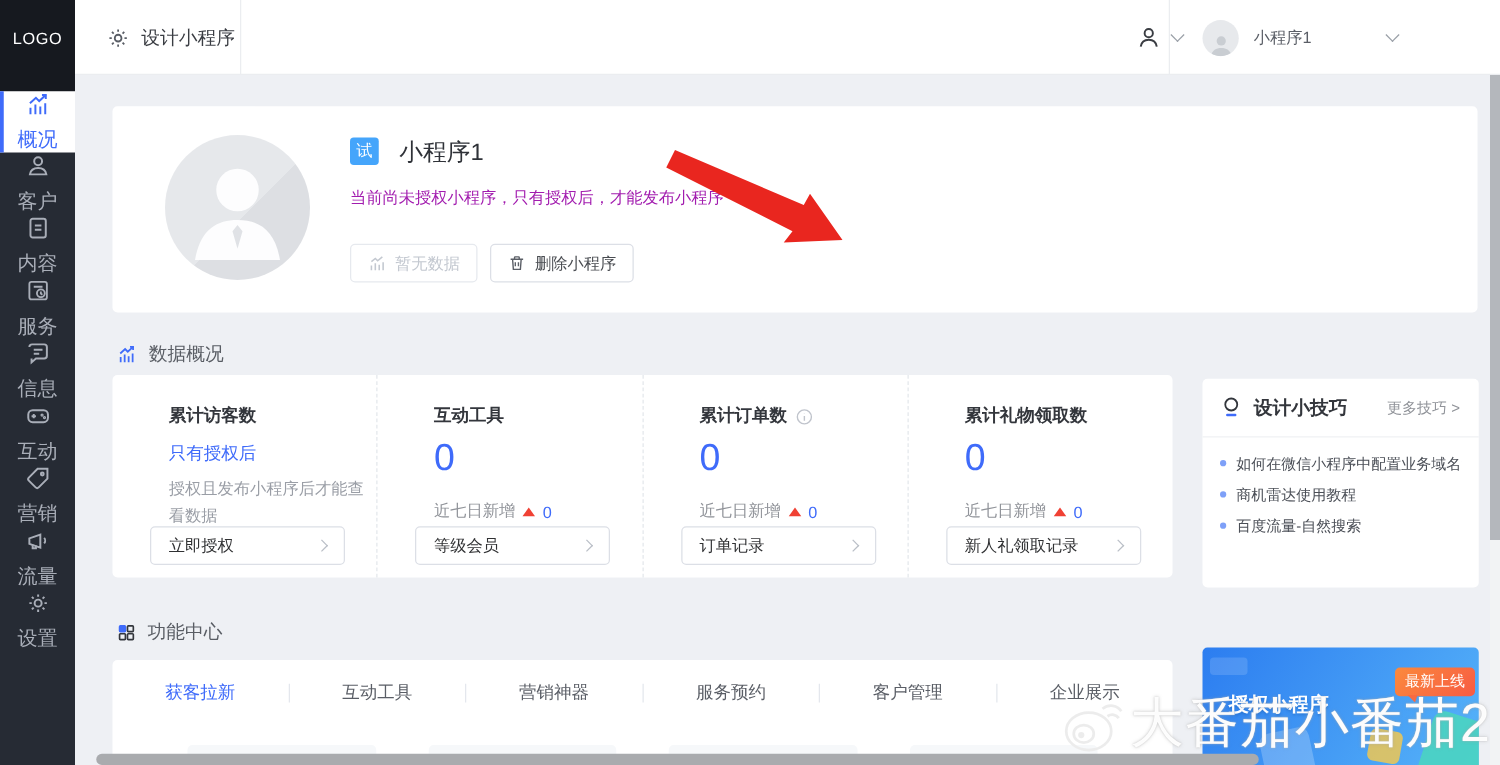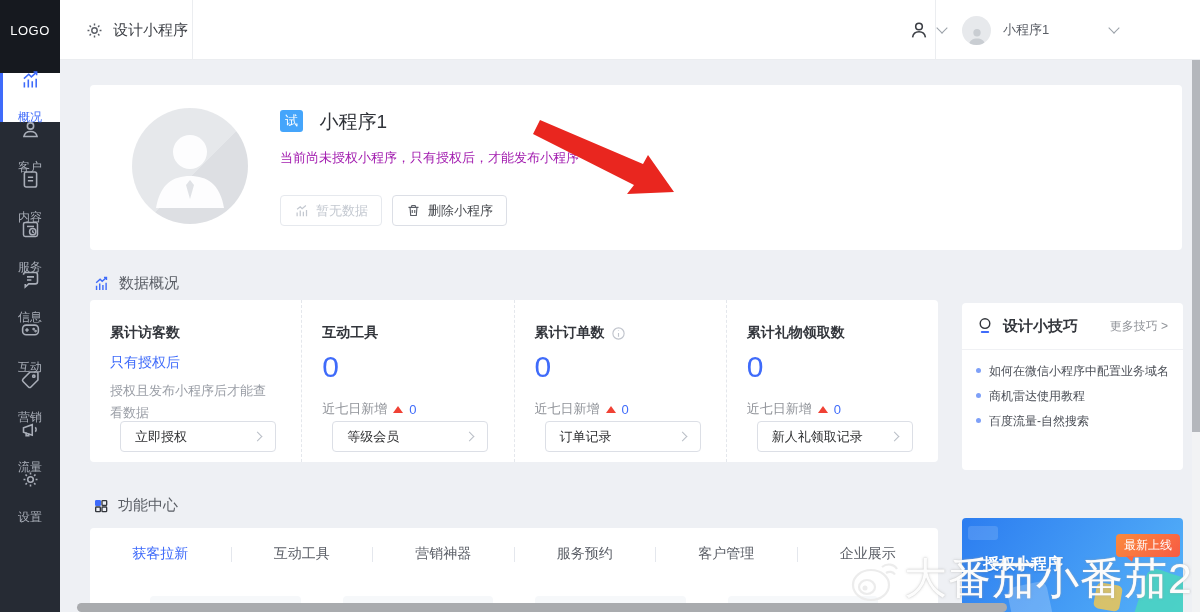--- a/index.html
+++ b/index.html
@@ -15,21 +15,21 @@
   .hdr-divider { position:absolute; left:935px; top:0; height:60px; width:1px; background:#ebedf0; }
   .hdr-account { position:absolute; left:962px; top:0; height:60px; display:flex; align-items:center; }
   .avatar-sm { width:29px; height:29px; border-radius:50%; background:#e7e9ec; display:flex; align-items:flex-end; justify-content:center; overflow:hidden; }
   .hdr-account-name { margin-left:12px; font-size:13px; color:#5a5e66; }
   .chev { width:8px; height:8px; border-right:1.5px solid #9aa0a8; border-bottom:1.5px solid #9aa0a8; transform:rotate(45deg); margin-top:-4px; }
   .hdr-account .chev { position:absolute; left:148px; top:28px; }
 
   
   .sidebar { position:absolute; left:0; top:60px; width:60px; height:552px; background:#262b34; z-index:15; }
   .sidebar .spacer { height:13px; background:#16191f; }
-  .side-item { position:relative; height:50px; display:flex; flex-direction:column; align-items:center; justify-content:center; gap:19px; color:#a9aeb8; font-size:12px; cursor:pointer; }
+  .side-item { position:relative; height:50px; display:flex; flex-direction:column; align-items:center; justify-content:space-between; gap:8px; color:#a9aeb8; font-size:16px; cursor:pointer; }
   .side-item.active { height:49px; background:#fff; color:#3f6bfa; }
   .side-item.active::before { content:""; position:absolute; left:0; top:0; bottom:0; width:3px; background:#3f6bfa; }
   .side-item svg { width:21px; height:21px; }
 
   
   .profile-card { position:absolute; left:90px; top:85px; width:1092px; height:165px; background:#fff; border-radius:4px; z-index:1; }
   .avatar-big { position:absolute; left:42px; top:23px; width:116px; height:116px; border-radius:50%; background:linear-gradient(135deg,#e6e8eb 55%,#dddfe3 55%); overflow:hidden; }
   .profile-info { position:absolute; left:190px; top:24px; }
   .badge-trial { display:inline-block; background:#45a5fb; color:#fff; font-size:13px; padding:2px 5px; border-radius:3px; vertical-align:3px; }
   .profile-name { display:inline-block; margin-left:12px; font-size:19px; color:#2f3238; font-weight:500; }
@@ -52,21 +52,21 @@
   .deco-cursor { position:absolute; right:28px; top:28px; opacity:.45; }
   .deco-dots { position:absolute; right:110px; top:14px; display:grid; grid-template-columns:repeat(6,1fr); gap:14px; }
   .deco-dots i { width:7px; height:7px; background:rgba(255,255,255,.35); border-radius:1px; }
   .deco-sq { position:absolute; right:160px; top:12px; width:34px; height:34px; border-radius:6px; background:rgba(255,255,255,.3); }
 
   .section-head { position:absolute; display:flex; align-items:center; gap:9px; font-size:15px; color:#595d64; }
   .sh-data { left:93px; top:274px; }
   .sh-feature { left:93px; top:496px; }
 
   .data-card { position:absolute; left:90px; top:300px; width:848px; height:162px; background:#fff; border-radius:4px; display:flex; }
-  .stat-col { position:relative; flex:1; padding:24px 0 0 20px; }
+  .stat-col { position:relative; flex:1; padding:24px 0 0 45px; }
   .stat-col + .stat-col { border-left:1px dashed #e4e7ec; }
   .stat-title { font-size:14px; font-weight:700; color:#33363c; display:flex; align-items:center; gap:6px; }
   .stat-link { margin-top:12px; font-size:14px; color:#3f6bfa; cursor:pointer; }
   .stat-note { margin-top:8px; font-size:13px; color:#9a9ea6; line-height:22px; width:160px; }
   .stat-value { margin-top:8px; font-size:30px; font-weight:400; color:#3f6bfa; line-height:34px; }
   .stat-delta { margin-top:16px; font-size:13px; color:#909399; display:flex; align-items:center; gap:6px; }
   .tri-up { width:0; height:0; border-left:5px solid transparent; border-right:5px solid transparent; border-bottom:7px solid #f04134; }
   .delta-num { color:#3f6bfa; }
   .stat-btn { position:absolute; left:30px; bottom:10px; width:156px; height:31px; border:1px solid #dcdfe6; border-radius:4px; background:#fff; display:flex; align-items:center; justify-content:space-between; padding:0 14px; font-size:13px; color:#303133; cursor:pointer; }
   .chev-r { width:7px; height:7px; border-right:1.5px solid #b9bec6; border-bottom:1.5px solid #b9bec6; transform:rotate(-45deg); }

